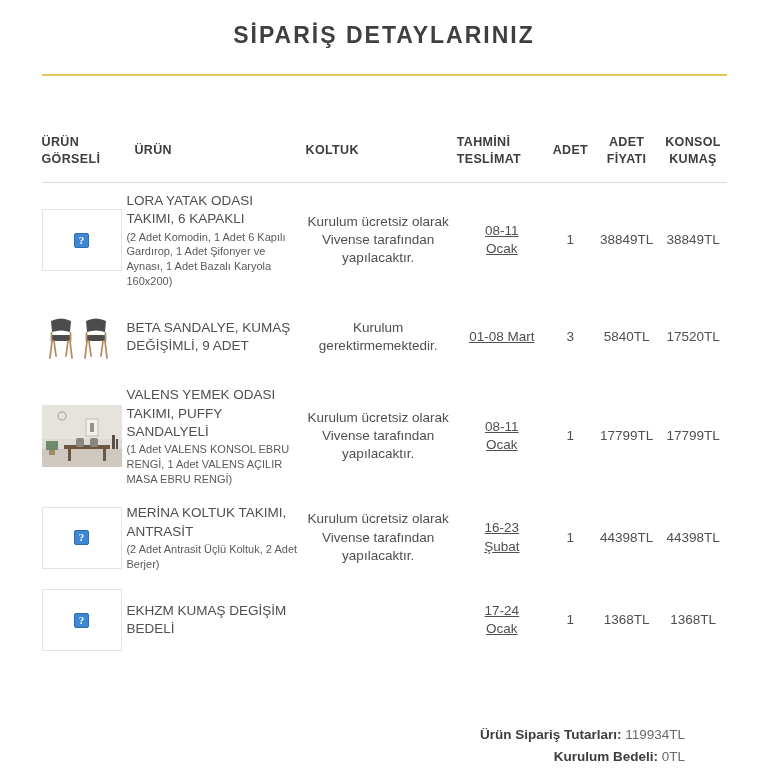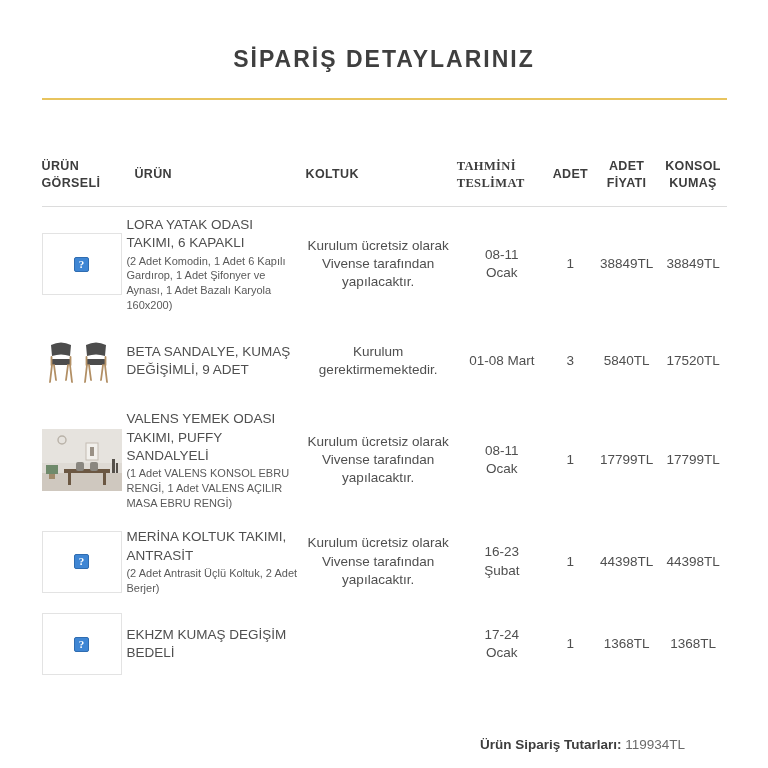--- a/index.html
+++ b/index.html
@@ -14,21 +14,21 @@
   }
   .page { position: relative; width: 768px; height: 768px; }
 
   
   .doc-title {
     text-align: center;
     font-size: 23px;
     font-weight: bold;
     letter-spacing: 2.0px;
     color: #3f3f3f;
-    padding-top: 46px;
+    padding-top: 22px;
   }
   .title-rule {
     width: 685px;
     margin: 25px auto 0 auto;
     height: 2px;
     background: #e8c45e;
   }
 
   
   .table-wrap { width: 685px; margin: 0 auto; padding-top: 58px; }
@@ -41,36 +41,36 @@
     letter-spacing: 0.35px;
     text-align: left;
     vertical-align: middle;
     padding: 0 0 15px 0;
     line-height: 1.32;
     border-bottom: 1px solid #dcdcdc;
   }
   th.c-img    { width: 80px; }
   th.c-name   { width: 163px; padding-left: 8px !important; }
   th.c-setup  { width: 148px; padding-left: 6px !important; }
-  th.c-deliv  { width: 85px; text-align: right; font-family: Liberation Serif, serif; }
+  th.c-deliv  { width: 85px; text-align: right; }
   th.c-qty    { width: 44px; text-align: center !important; }
   th.c-unit   { width: 62px; text-align: center !important; }
   th.c-total  { width: 63px; text-align: center !important; }
 
   table.order tbody td {
     vertical-align: middle;
     padding: 9px 0;
     font-size: 13.5px;
     color: #4f4f4f;
     line-height: 1.35;
   }
   td.cell-img { width: 80px; padding-right: 6px; }
   td.cell-name { padding-left: 8px; padding-right: 12px; }
   td.cell-setup { padding-left: 6px; padding-right: 10px; line-height: 1.42; text-align: center; }
-  td.cell-deliv { text-align: center; line-height: 1.35; }
+  td.cell-deliv { text-align: center; line-height: 1.35; text-decoration: underline; }
   td.cell-qty { text-align: center; }
   td.cell-unit { text-align: center; white-space: nowrap; }
   td.cell-total { text-align: center; white-space: nowrap; }
 
   .prod-title { line-height: 1.36; }
   .prod-sub {
     font-size: 11px;
     color: #5a5a5a;
     line-height: 1.33;
     margin-top: 1px;
@@ -98,21 +98,21 @@
     line-height: 13px;
     text-align: center;
     font-family: "Liberation Serif", serif;
   }
   .thumb svg { display: block; }
 
   
   .totals {
     position: absolute;
     right: 83px;
-    bottom: 12px;
+    bottom: 0;
     text-align: right;
     font-size: 13.5px;
     line-height: 1.62;
     color: #5a5a5a;
   }
   .totals .lbl { font-weight: bold; color: #3d3d3d; }
   .totals .val { color: #6a6a6a; }
 </style>
 </head>
 <body>
@@ -289,15 +289,19 @@
 
       </tbody>
     </table>
   </div>
 
   <div class="totals">
     <div>
       <span class="lbl">Ürün Sipariş Tutarları:</span>
       <span class="val">119934TL</span>
     </div>
+    <div>
+      <span class="lbl">Kurulum Bedeli:</span>
+      <span class="val">0TL</span>
+    </div>
   </div>
 
 </div>
 
 </body></html>

